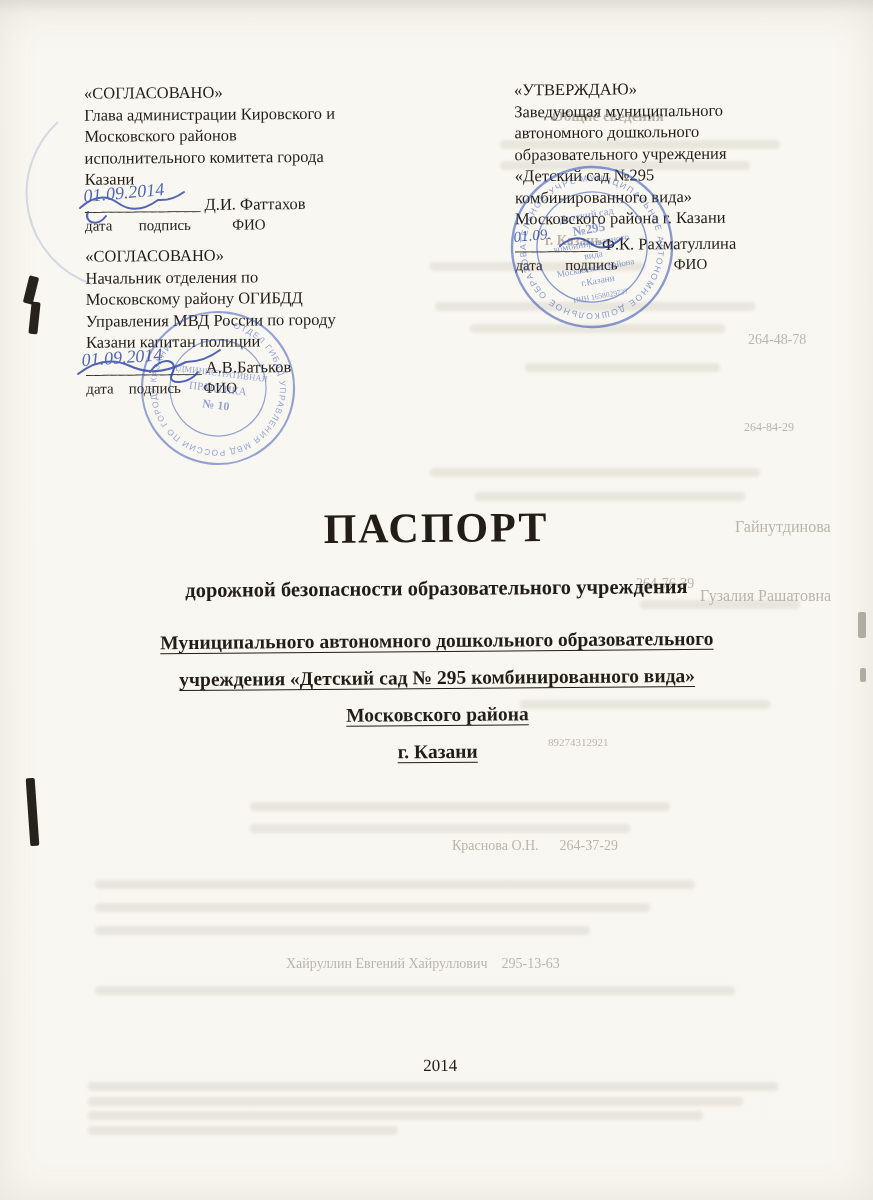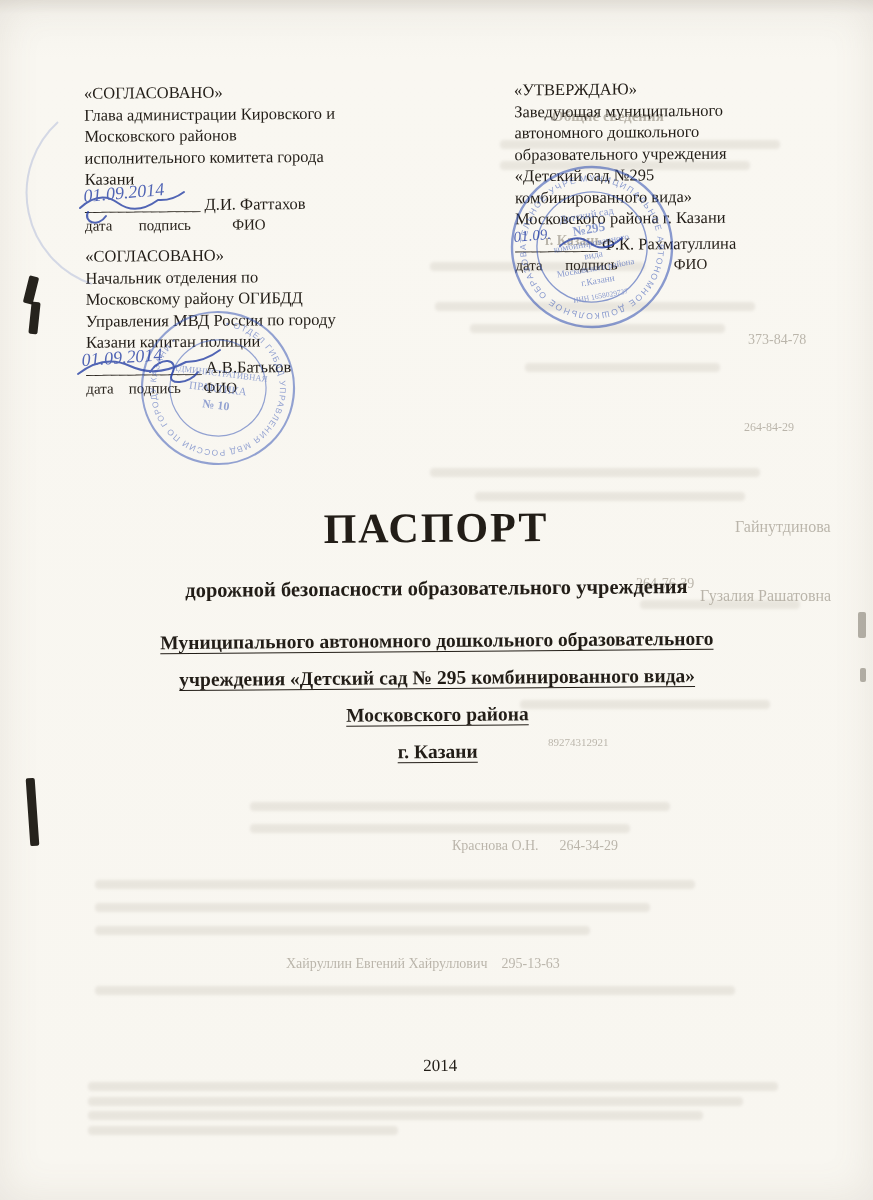--- a/index.html
+++ b/index.html
@@ -32,27 +32,27 @@
   .overlay{position:absolute;left:0;top:0;pointer-events:none;}
 </style>
 </head>
 <body>
 
 <div class="page">
 
   <div>
     <div class="ghost b" style="left:552px;top:108px;font-size:15px;">Общие сведения</div>
     <div class="ghost b" style="left:545px;top:233px;font-size:14px;">г. Казань</div>
-    <div class="ghost" style="left:748px;top:332px;font-size:14px;">373-84-78</div>
+    <div class="ghost" style="left:748px;top:332px;font-size:14px;">264-48-78</div>
     <div class="ghost" style="left:744px;top:420px;font-size:12px;">264-84-29</div>
     <div class="ghost" style="left:735px;top:518px;font-size:16px;">Гайнутдинова</div>
     <div class="ghost" style="left:700px;top:555px;font-size:16px;margin-top:32px;">Гузалия Рашатовна</div>
     <div class="ghost" style="left:636px;top:576px;font-size:14px;">264-76-39</div>
     <div class="ghost" style="left:548px;top:736px;font-size:11px;">89274312921</div>
-    <div class="ghost" style="left:452px;top:838px;font-size:14px;">Краснова О.Н.      264-34-29</div>
+    <div class="ghost" style="left:452px;top:838px;font-size:14px;">Краснова О.Н.      264-37-29</div>
     <div class="ghost" style="left:286px;top:956px;font-size:14px;">Хайруллин Евгений Хайруллович    295-13-63</div>
 
     <div class="bar" style="left:500px;top:140px;width:280px;"></div>
     <div class="bar" style="left:500px;top:161px;width:250px;"></div>
     <div class="bar" style="left:430px;top:262px;width:215px;"></div>
     <div class="bar" style="left:435px;top:302px;width:320px;"></div>
     <div class="bar" style="left:470px;top:324px;width:255px;"></div>
     <div class="bar" style="left:525px;top:363px;width:195px;"></div>
     <div class="bar" style="left:430px;top:468px;width:330px;"></div>
     <div class="bar" style="left:475px;top:492px;width:270px;"></div>

